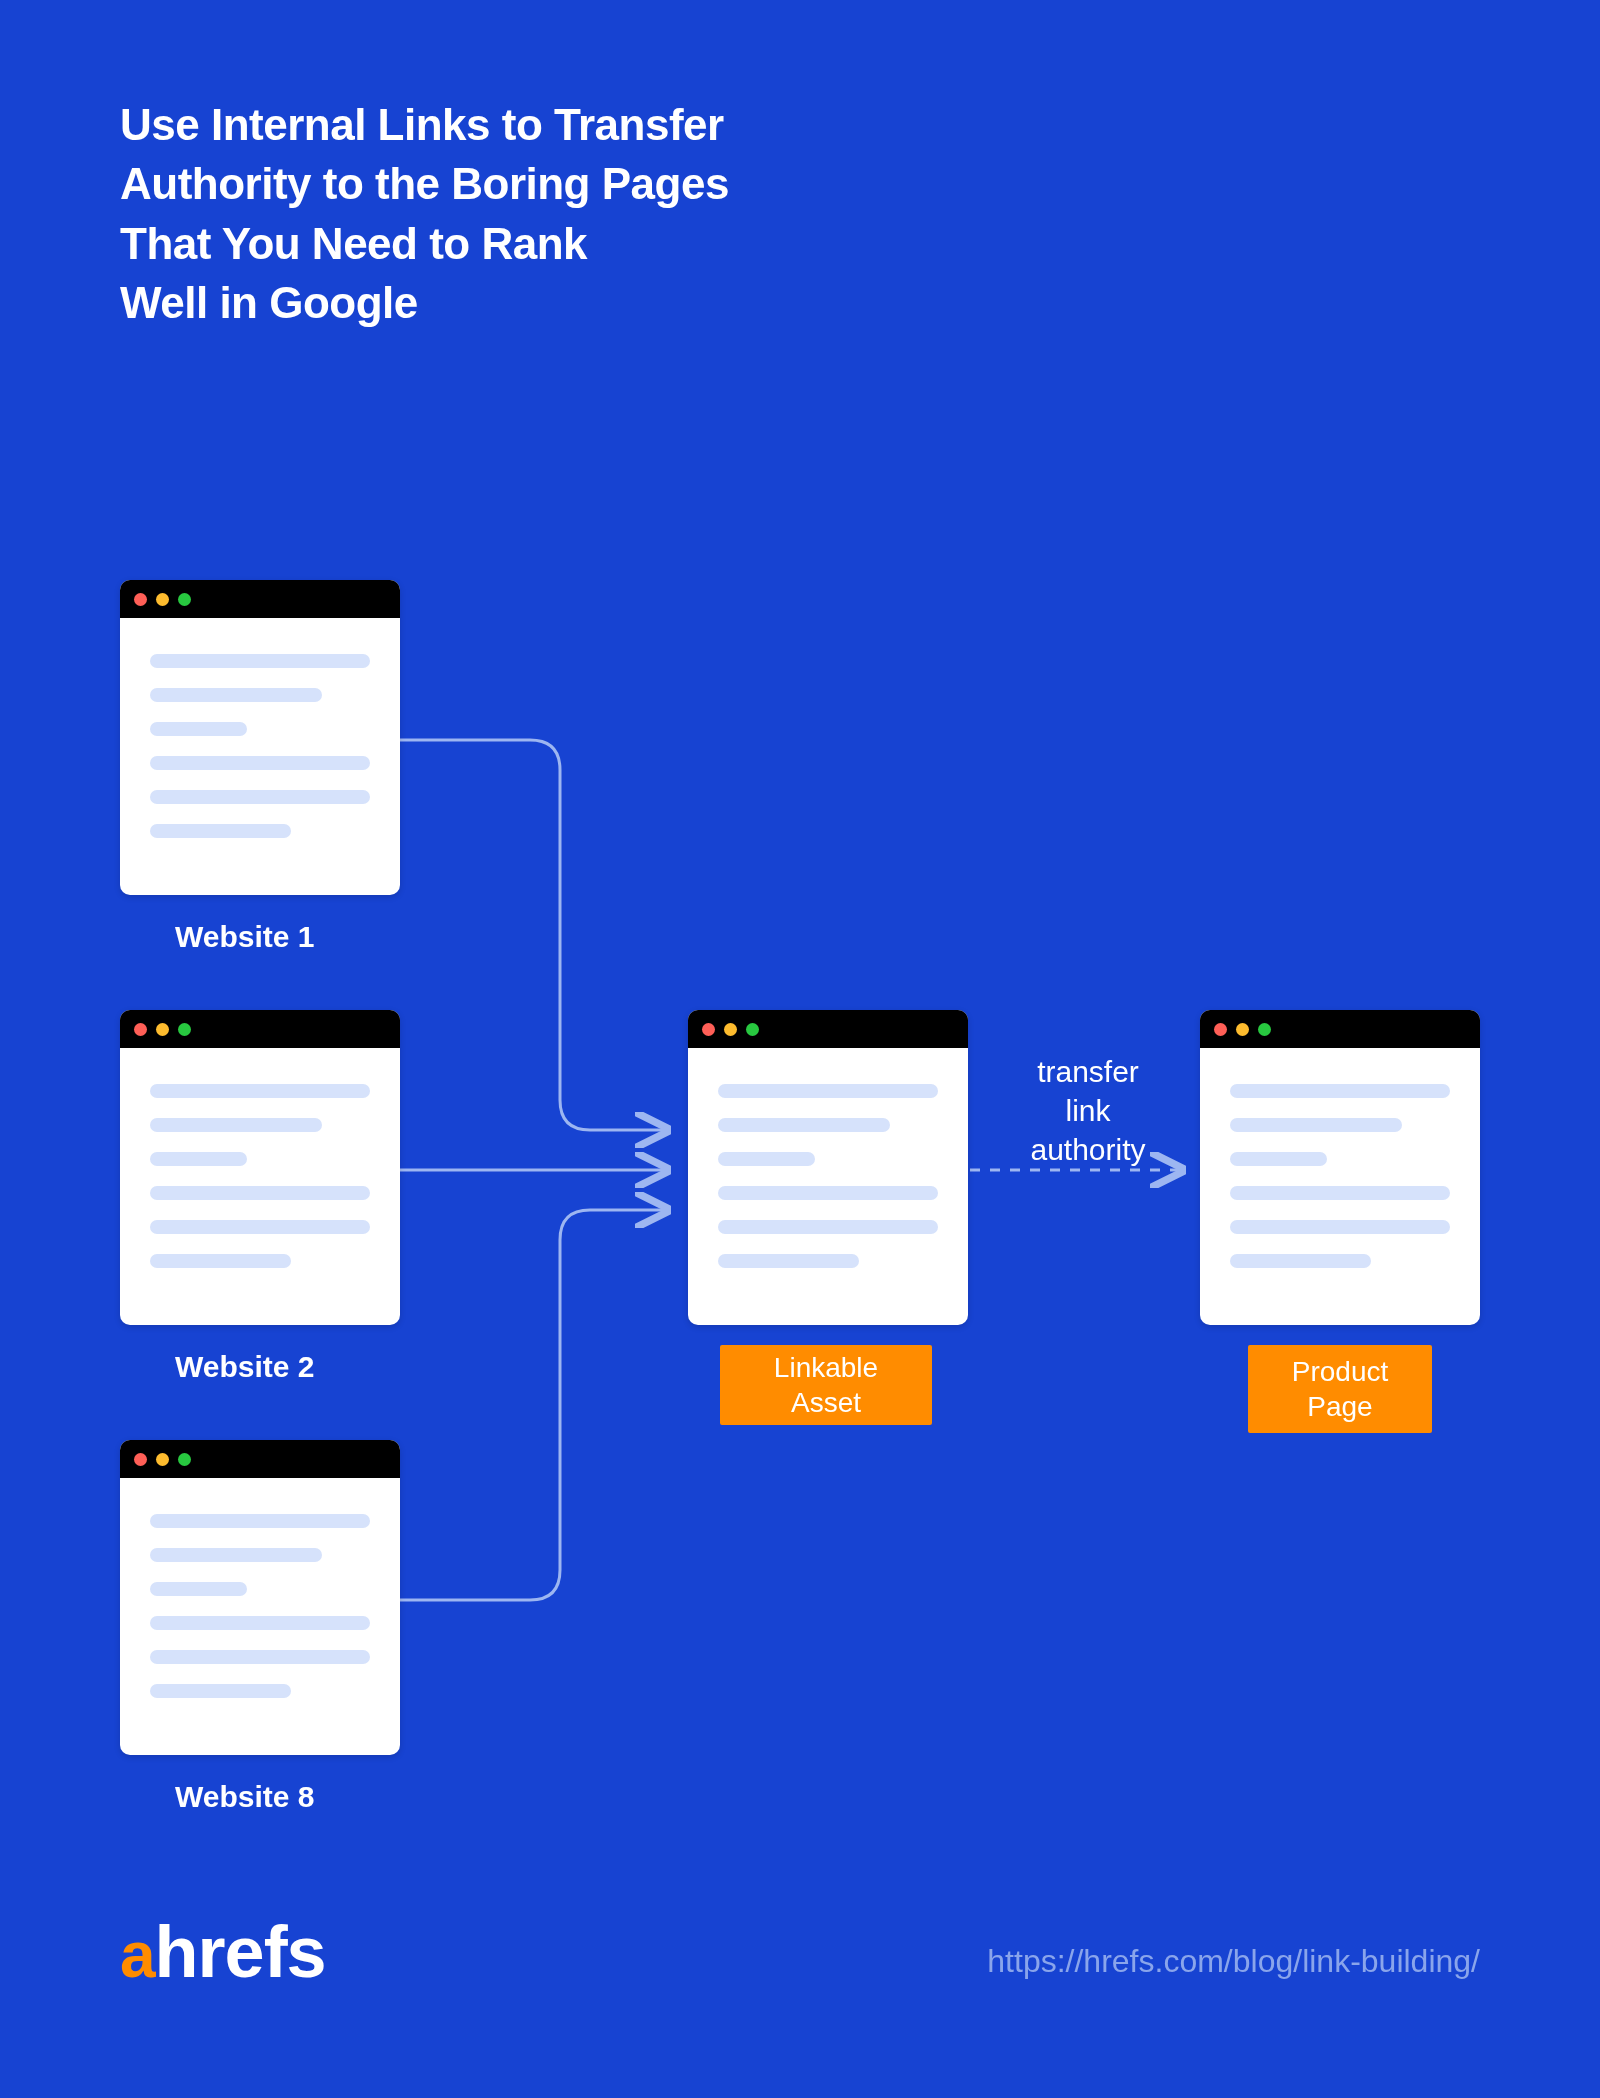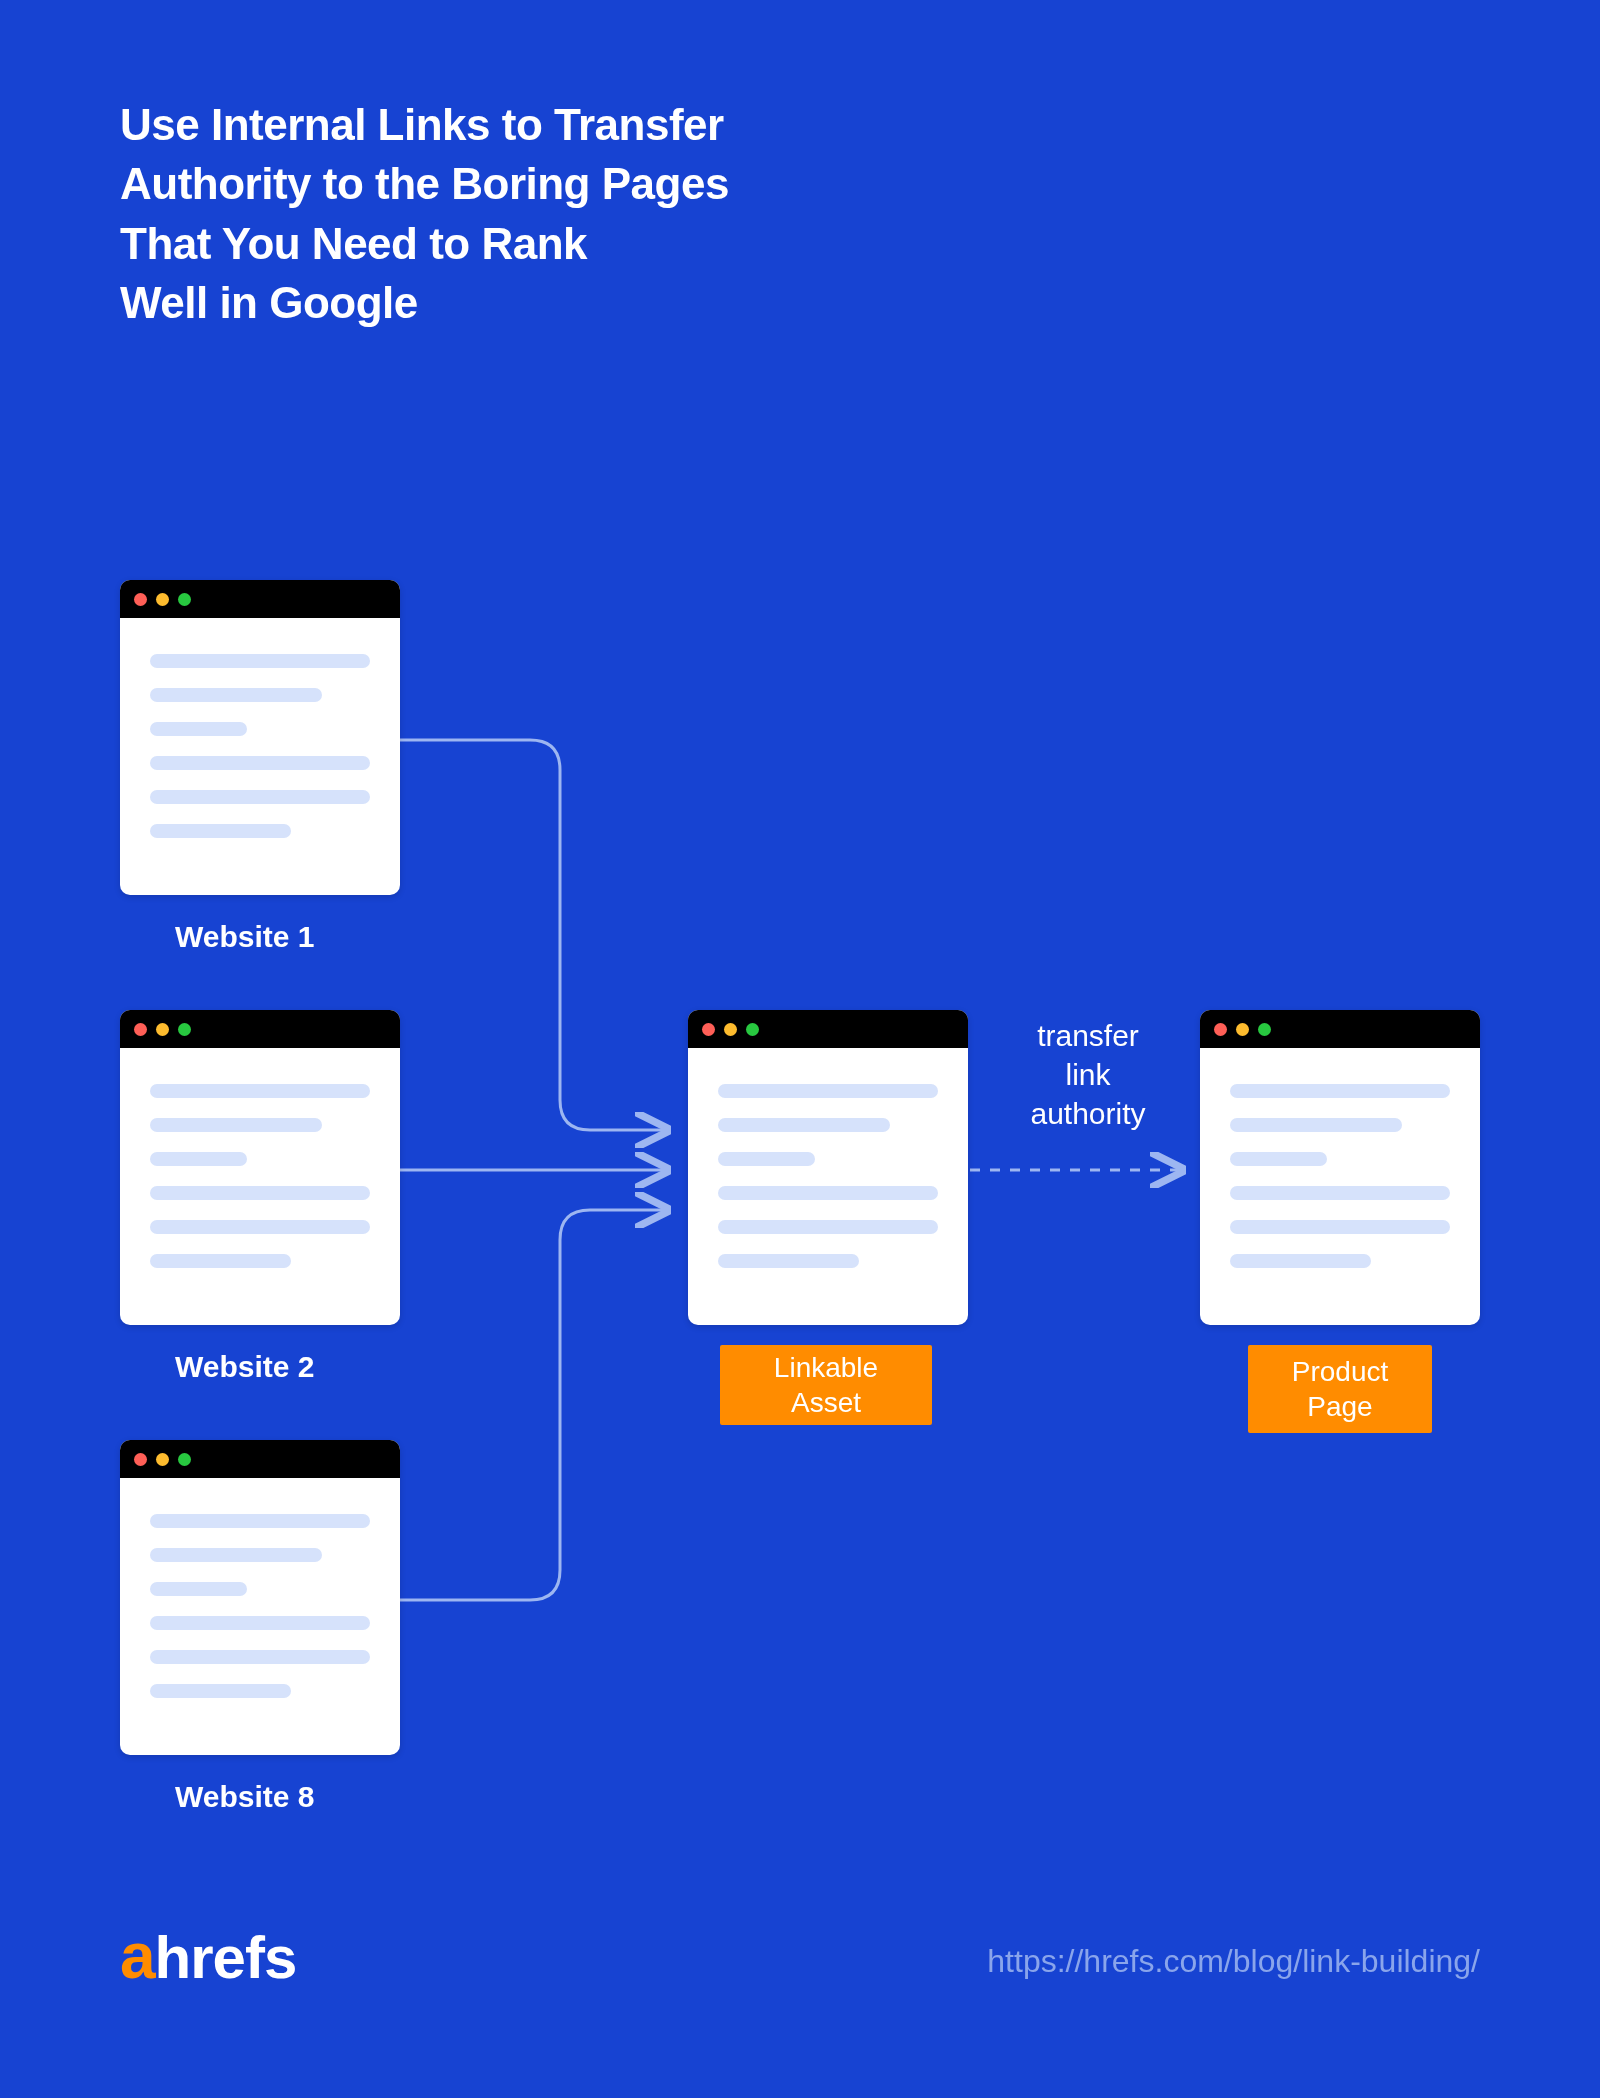--- a/index.html
+++ b/index.html
@@ -71,37 +71,38 @@
     line-height: 1.25;
     border-radius: 2px;
   }
   .edge-label {
     position: absolute;
     color: #fff;
     font-size: 30px;
     text-align: center;
     line-height: 1.3;
     white-space: pre-line;
+    margin-top: 36px;
   }
   .logo {
     position: absolute;
     left: 120px;
     bottom: 105px;
     display: flex;
     align-items: baseline;
   }
   .logo .a {
     color: #FF8C00;
     font-size: 64px;
     font-weight: 800;
     letter-spacing: -1px;
   }
   .logo .rest {
     color: #fff;
-    font-size: 60px;
+    font-size: 72px;
     font-weight: 800;
     letter-spacing: -1px;
   }
   .url {
     position: absolute;
     right: 120px;
     bottom: 118px;
     color: #8AA5EB;
     font-size: 32px;
   }

